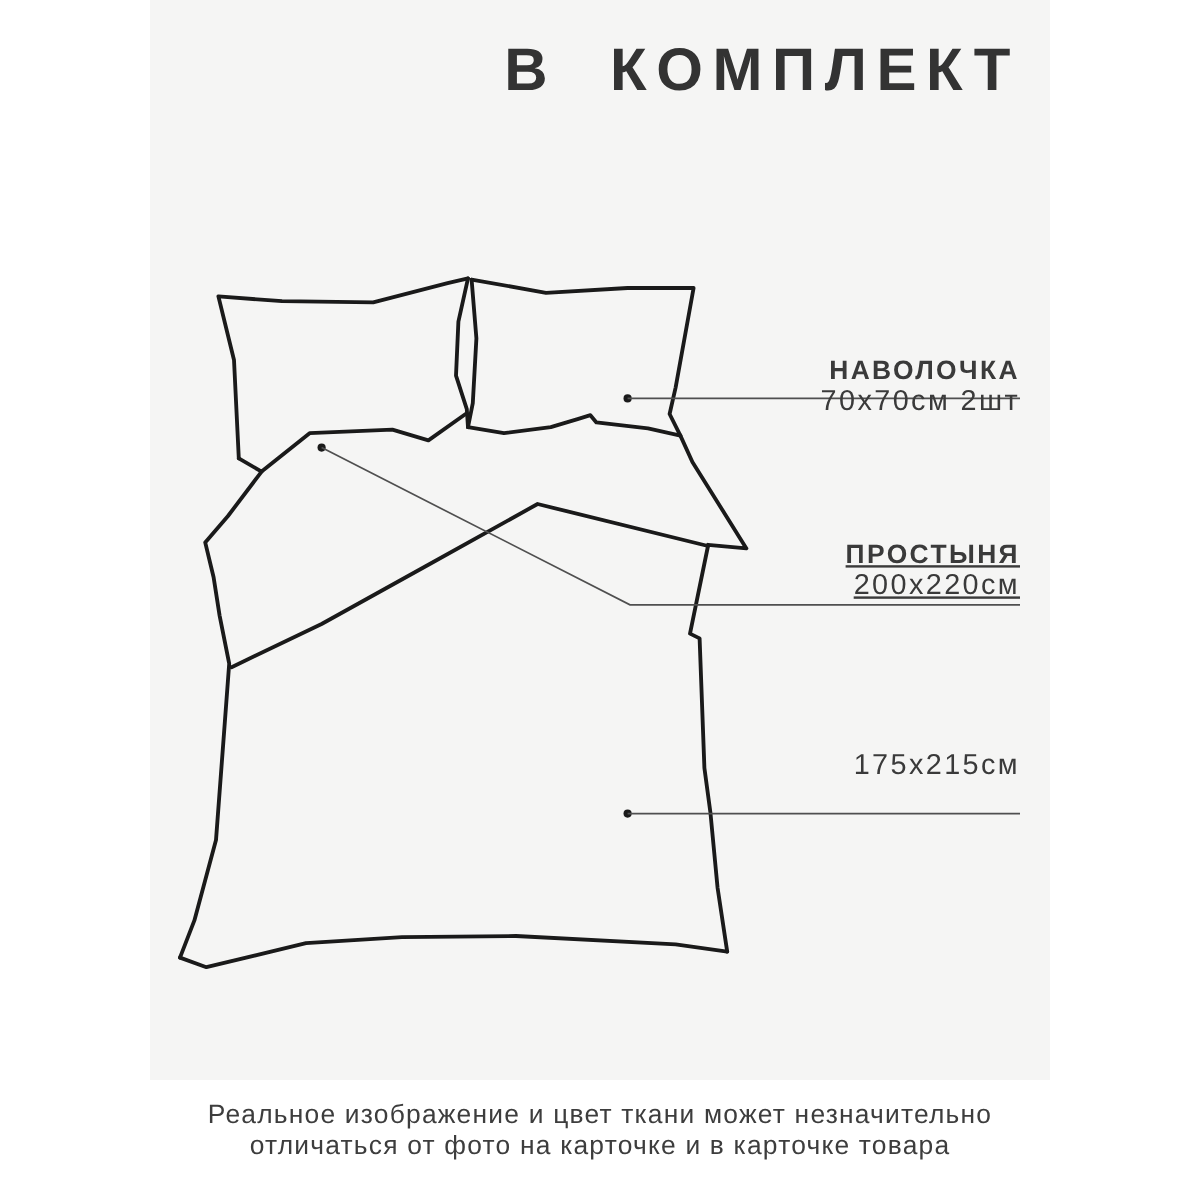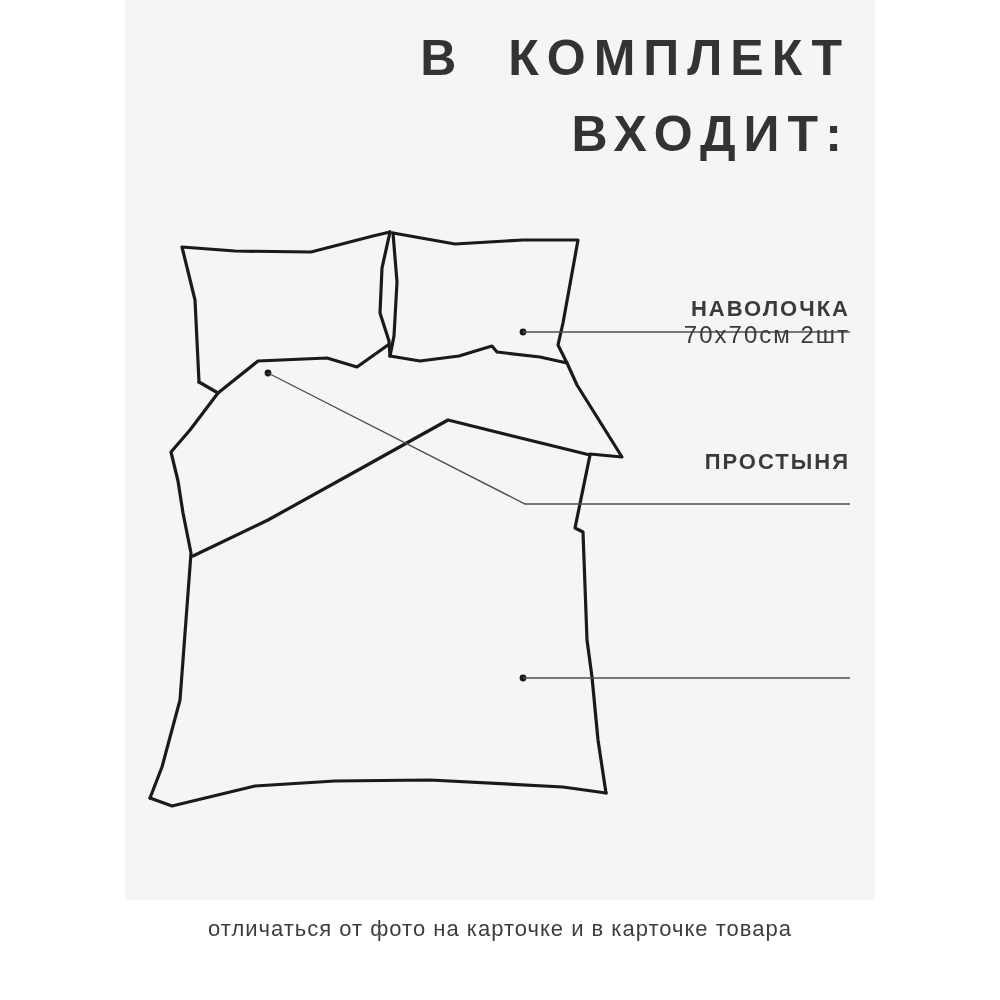--- a/index.html
+++ b/index.html
@@ -18,21 +18,21 @@
     position:absolute;top:20px;right:25px;width:700px;
     text-align:right;color:var(--ink,#333333);
     font-weight:700;font-size:50px;line-height:76px;
     letter-spacing:8px;word-spacing:22px;white-space:nowrap;
   }
 
   .callout{position:absolute;right:25px;text-align:right;color:#3a3a3a;white-space:nowrap;}
   .callout .item-name{font-size:22px;font-weight:700;letter-spacing:2px;line-height:24px;}
   .callout .item-size{font-size:24px;font-weight:400;letter-spacing:2px;line-height:28px;}
   .callout-1{top:278px;margin-top:19px;}
-  .callout-2{top:450px;}
+  .callout-2{top:450px;text-decoration:underline;}
   .callout-3{top:624px;}
 
   .disclaimer{
     position:absolute;left:0;right:0;top:916px;text-align:center;
     color:#3d3d3d;font-size:22px;line-height:26px;letter-spacing:1px;
   }
 
   .stroke-main{fill:none;stroke:var(--line,#1a1a1a);stroke-width:3.2;stroke-linejoin:round;stroke-linecap:round;}
   .stroke-leader{fill:none;stroke:var(--leader,#4f4f4f);stroke-width:1.4;}
   .dot{fill:var(--line,#1a1a1a);stroke:none;}
@@ -64,32 +64,34 @@
 
     <circle class="dot" cx="143" cy="373" r="3.4"></circle>
     <path class="stroke-leader" d="M143,373 L400,504 H725"></path>
 
     <circle class="dot" cx="398" cy="678" r="3.4"></circle>
     <path class="stroke-leader" d="M398,678 H725"></path>
   </svg>
 
   <div class="title">
     <div>В КОМПЛЕКТ</div>
-    <div>ВХОДИТ:</div>
   </div>
 
   <div class="callout callout-1">
     <div class="item-name">НАВОЛОЧКА</div>
     <div class="item-size">70х70см 2шт</div>
   </div>
 
   <div class="callout callout-2">
     <div class="item-name">ПРОСТЫНЯ</div>
+    <div class="item-size">200х220см</div>
   </div>
 
   <div class="callout callout-3">
+    <div class="item-size">175х215см</div>
   </div>
 
   <div class="disclaimer">
+    <div>Реальное изображение и цвет ткани может незначительно</div>
     <div>отличаться от фото на карточке и в карточке товара</div>
   </div>
 
 </div>
 
 </body></html>

